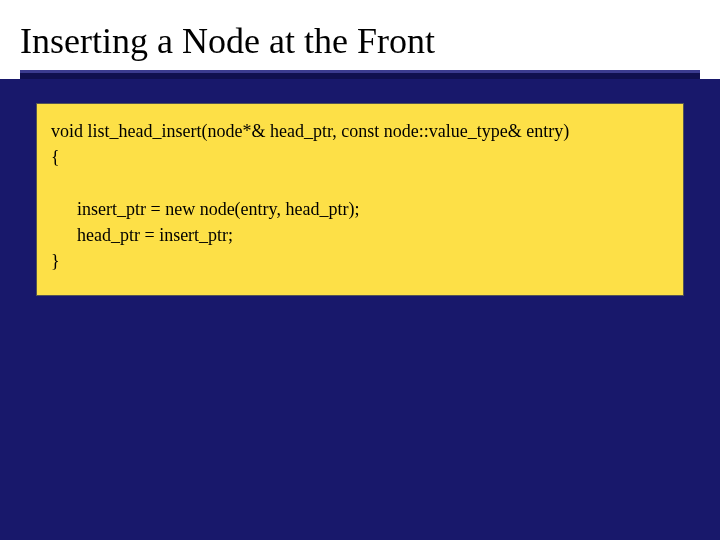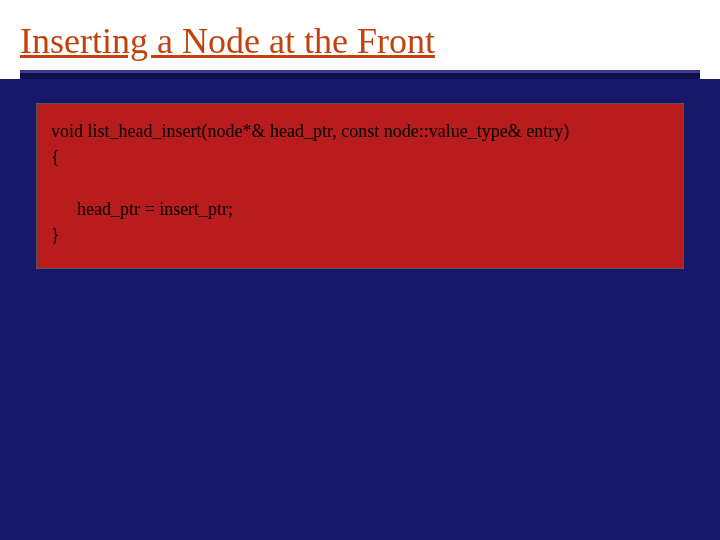--- a/index.html
+++ b/index.html
@@ -9,44 +9,43 @@
     background: #18186b;
     font-family: "Times New Roman", Times, serif;
     overflow: hidden;
   }
   .header-area {
     background: #ffffff;
     padding: 20px 20px 0 20px;
   }
   .title {
     font-size: 36px;
-    color: #c2410c;
+    color: #000000;
     font-weight: normal;
     padding-bottom: 8px;
-    text-decoration: underline;
   }
   .rule-stack { line-height: 0; }
   .rule-top {
     height: 3px;
     background: #3b3b8f;
   }
   .rule-bottom {
     height: 6px;
     background: #10104f;
   }
   .bg-wrap {
     position: relative;
     height: calc(540px - 95px);
   }
   .code-box {
     position: absolute;
     left: 36px;
     right: 36px;
     top: 24px;
-    background: #b91c1c;
+    background: #fde047;
     border: 1px solid #555;
     padding: 14px 18px 20px 14px;
     font-size: 18px;
     color: #000;
     line-height: 1.45;
   }
   .code-line { white-space: pre; }
   .indent1 { padding-left: 26px; }
 </style>
 </head>
@@ -58,16 +57,17 @@
     <div class="rule-top"></div>
     <div class="rule-bottom"></div>
   </div>
 </div>
 
 <div class="bg-wrap">
   <div class="code-box">
     <div class="code-line">void list_head_insert(node*&amp; head_ptr, const node::value_type&amp; entry)</div>
     <div class="code-line">{</div>
     <div class="code-line">&nbsp;</div>
+    <div class="code-line indent1">insert_ptr = new node(entry, head_ptr);</div>
     <div class="code-line indent1">head_ptr = insert_ptr;</div>
     <div class="code-line">}</div>
   </div>
 </div>
 
 </body></html>

